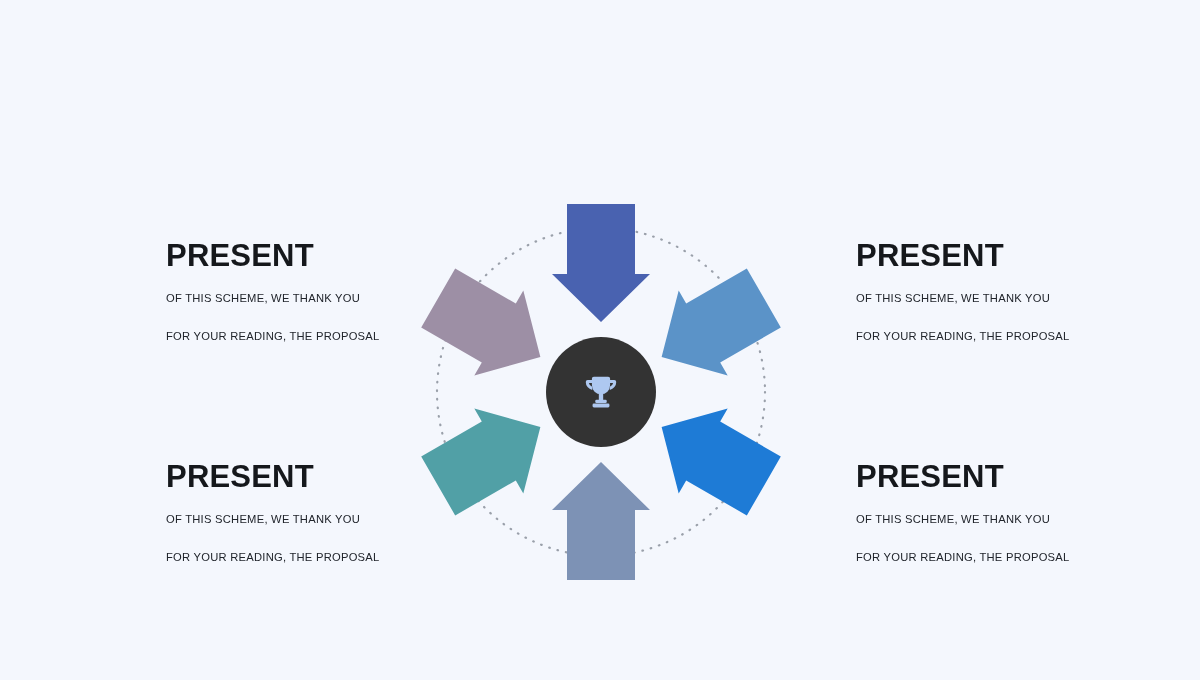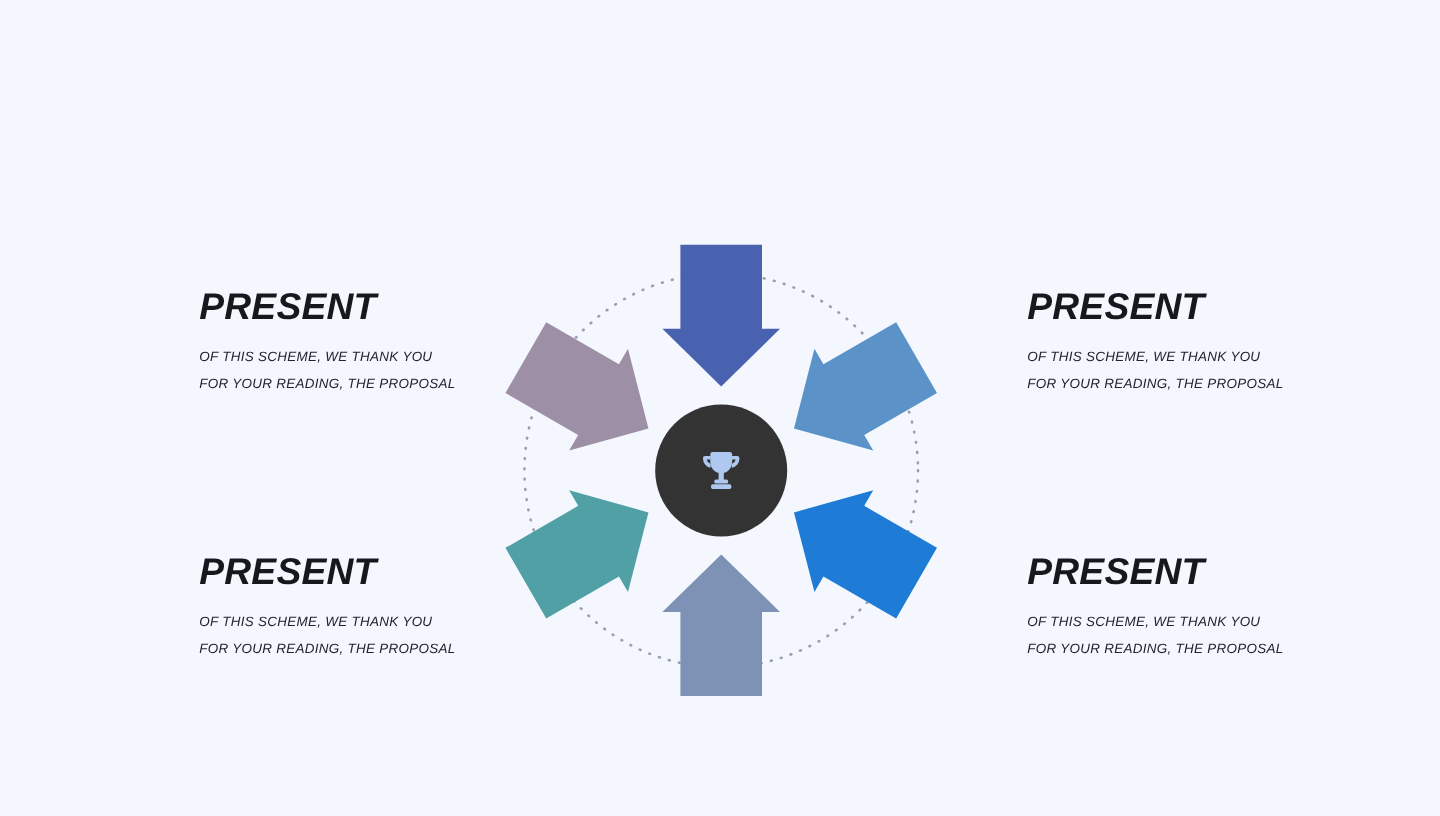--- a/index.html
+++ b/index.html
@@ -18,21 +18,20 @@
     position: absolute;
     left: 0; top: 0;
     width: 1200px;
     height: 680px;
   }
 
   
   .text-block {
     position: absolute;
     width: 330px;
-    font-style: italic;
   }
   .text-block.left  { left: 166px; }
   .text-block.right { left: 856px; }
   .tb-tl { top: 240px; }
   .tb-tr { top: 240px; }
   .tb-bl { top: 461px; }
   .tb-br { top: 461px; }
 
   .tb-title {
     font-size: 31px;
@@ -42,20 +41,21 @@
     line-height: 1.0;
     margin: 0 0 17px 0;
     white-space: nowrap;
   }
   .tb-line {
     font-size: 11.2px;
     color: #20242b;
     letter-spacing: 0.25px;
     line-height: 21.5px;
     white-space: nowrap;
+    margin-top: 16px;
   }
 
   
   #diagram {
     position: absolute;
     left: 401px;
     top: 172px;
     width: 400px;
     height: 440px;
   }

